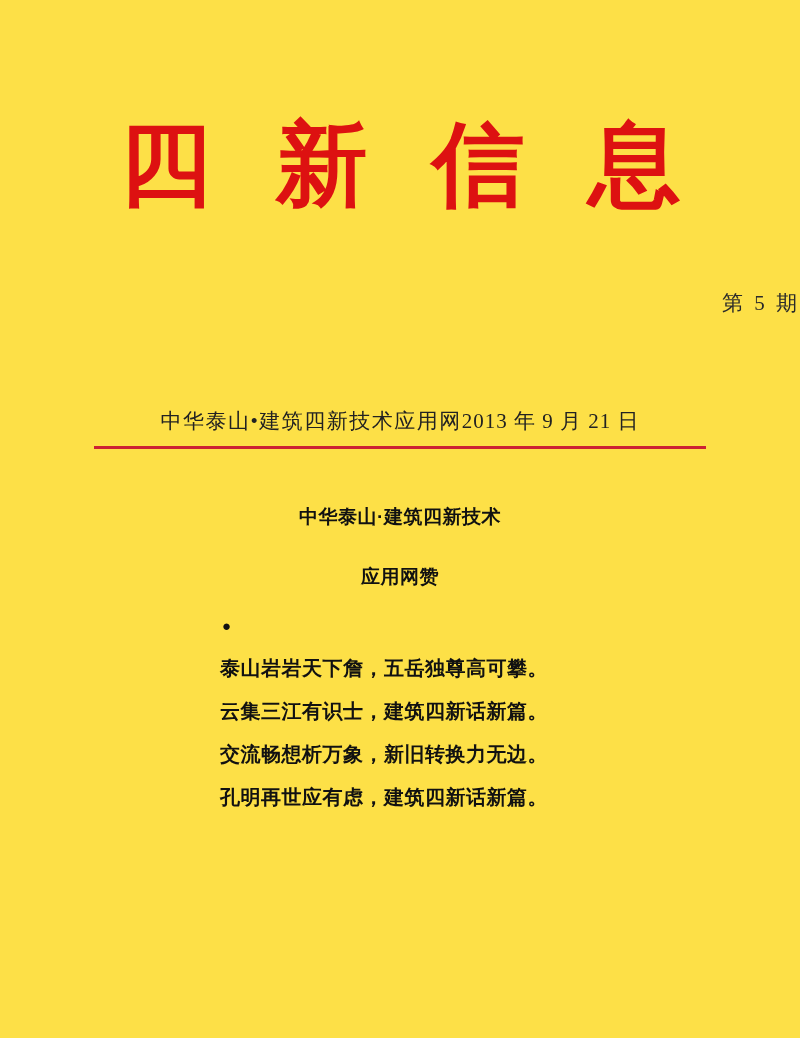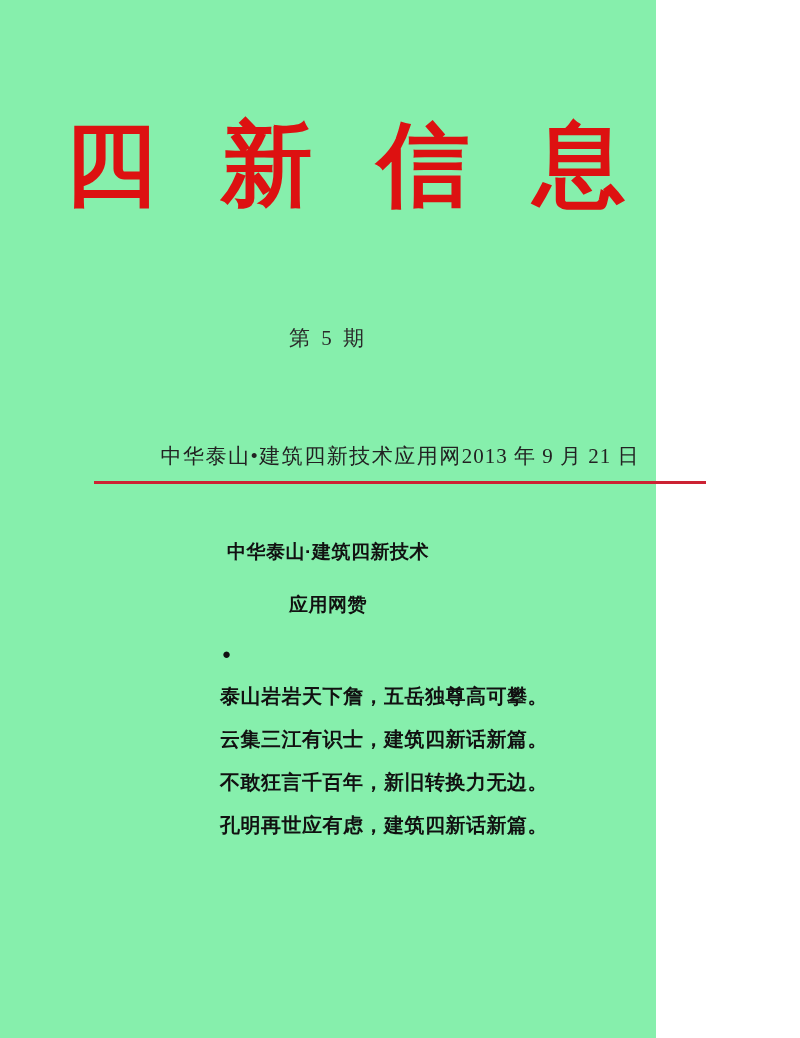--- a/index.html
+++ b/index.html
@@ -5,38 +5,38 @@
   * { margin: 0; padding: 0; box-sizing: border-box; }
   html, body {
     width: 800px; height: 1038px;
     background: #ffffff;
     overflow: hidden;
     font-family: "Liberation Serif", "DejaVu Serif", serif;
     color: #1a1a1a;
   }
   .page {
     position: relative;
-    width: 656px; height: 1038px;
-    background: #86efac;
+    width: 800px; height: 1038px;
+    background: #fde047;
   }
   .masthead {
     padding-top: 116px;
     text-align: center;
     font-family: "Liberation Sans", "DejaVu Sans", sans-serif;
     font-weight: bold;
     font-size: 92px;
     line-height: 1.05;
     color: #dd1111;
     letter-spacing: 0.7em;
     text-indent: 0.7em;
     white-space: nowrap;
   }
   .issue-label {
-    margin-top: 111px;
-    text-align: center;
+    margin-top: 76px;
+    text-align: right;
     font-size: 21px;
     letter-spacing: 3px;
     color: #2a2a2a;
   }
   .header-row {
     margin: 90px 0 0 94px;
     width: 612px;
     display: flex;
     justify-content: center;
     align-items: baseline;
@@ -54,21 +54,21 @@
   }
   .article-title {
     text-align: center;
     font-family: "Liberation Sans", "DejaVu Sans", sans-serif;
     font-weight: bold;
     font-size: 19px;
     color: #111111;
     letter-spacing: 0.5px;
   }
   .article-title.line1 { margin-top: 55px; }
-  .article-title.line2 { margin-top: 27px; }
+  .article-title.line2 { margin-top: 34px; }
   .author-line {
     margin: 27px 0 0 222px;
     display: flex;
     align-items: center;
     font-family: "Liberation Sans", "DejaVu Sans", sans-serif;
     font-size: 22px;
     color: #222222;
     letter-spacing: 2px;
   }
   .author-bullet {
@@ -108,17 +108,17 @@
 
   <div class="article-title line2">应用网赞</div>
 
   <div class="author-line">
     <span class="author-bullet">●</span>
   </div>
 
   <div class="poem">
     <div class="poem-line">泰山岩岩天下詹，五岳独尊高可攀。</div>
     <div class="poem-line">云集三江有识士，建筑四新话新篇。</div>
-    <div class="poem-line">不敢狂言千百年，新旧转换力无边。</div>
+    <div class="poem-line">交流畅想析万象，新旧转换力无边。</div>
     <div class="poem-line">孔明再世应有虑，建筑四新话新篇。</div>
   </div>
 
 </div>
 
 </body></html>

